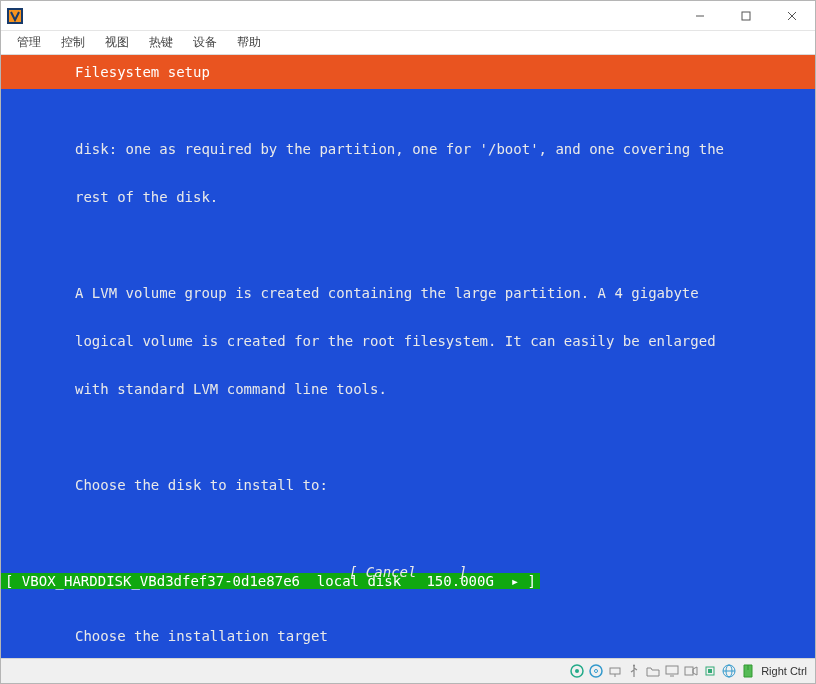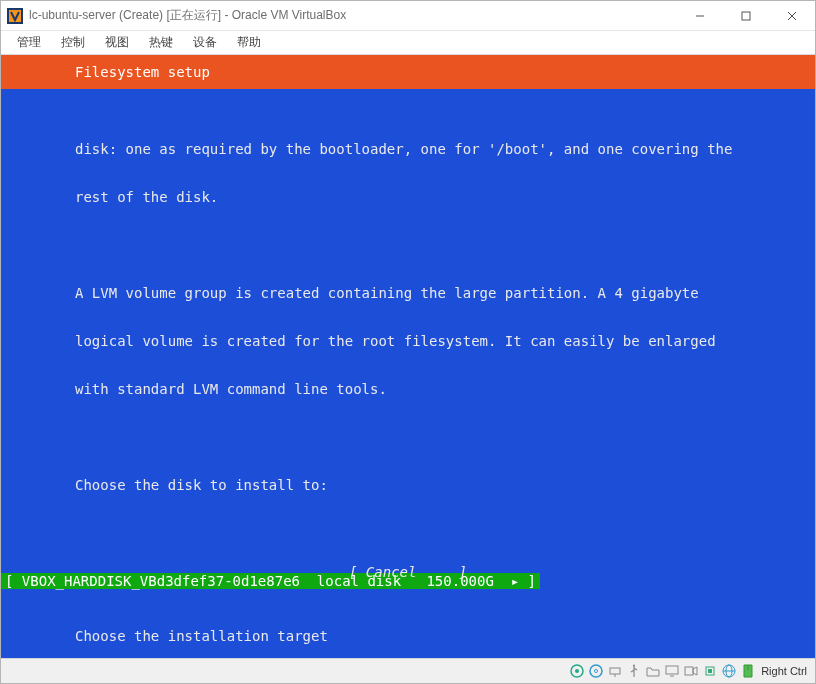--- a/index.html
+++ b/index.html
@@ -39,21 +39,20 @@
 <body>
 
 <div class="titlebar">
   <span class="vb-icon">
     <svg viewBox="0 0 16 16">
         <rect x="0" y="0" width="16" height="16" fill="#173a6b"></rect>
         <path d="M2 2h12v12H2z" fill="#f7931e"></path>
         <path d="M4 4 L8 12 L12 4" stroke="#173a6b" stroke-width="2" fill="none"></path>
       </svg>
   </span>
-  <span class="title-text">lc-ubuntu-server (Create) [正在运行] - Oracle VM VirtualBox</span>
   <span class="spacer"></span>
   <div class="win-btn">
       <svg viewBox="0 0 10 10">
         <line x1="1" y1="5" x2="9" y2="5" stroke="#555" stroke-width="1"></line>
       </svg>
     </div>
   <div class="win-btn">
       <svg viewBox="0 0 10 10">
         <rect x="1" y="1" width="8" height="8" fill="none" stroke="#555" stroke-width="1"></rect>
       </svg>
@@ -73,21 +72,21 @@
   <span class="menu-item">热键</span>
   <span class="menu-item">设备</span>
   <span class="menu-item">帮助</span>
 </div>
 
 <div class="vm-screen">
   <div class="header-bar">
     <span>Filesystem setup</span>
   </div>
   <div class="term-body">
-    <div class="term-line">disk: one as required by the bootloader, one for '/boot', and one covering the</div>
+    <div class="term-line">disk: one as required by the partition, one for '/boot', and one covering the</div>
     <div class="term-line">rest of the disk.</div>
     <div class="term-line">&nbsp;</div>
     <div class="term-line">A LVM volume group is created containing the large partition. A 4 gigabyte</div>
     <div class="term-line">logical volume is created for the root filesystem. It can easily be enlarged</div>
     <div class="term-line">with standard LVM command line tools.</div>
     <div class="term-line">&nbsp;</div>
     <div class="term-line">Choose the disk to install to:</div>
     <div class="term-line">&nbsp;</div>
     <div><span class="disk-row">[ VBOX_HARDDISK_VBd3dfef37-0d1e87e6  local disk   150.000G  ▸ ]</span></div>
     

